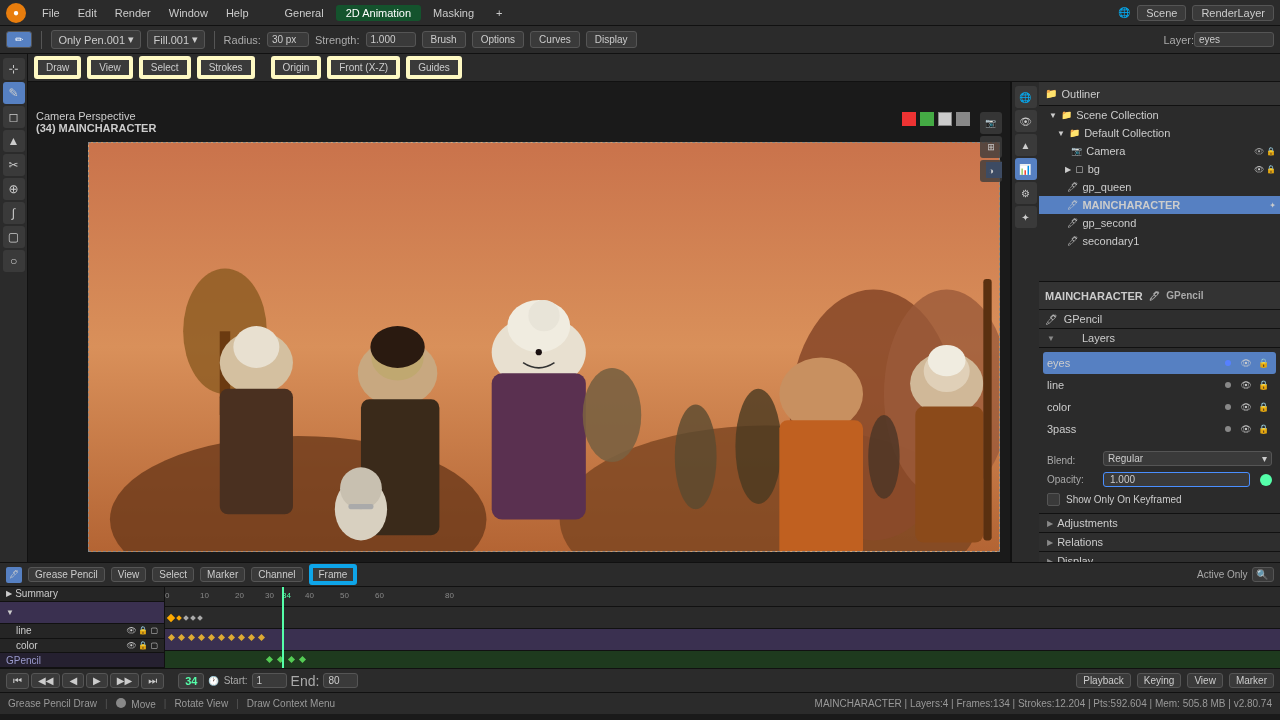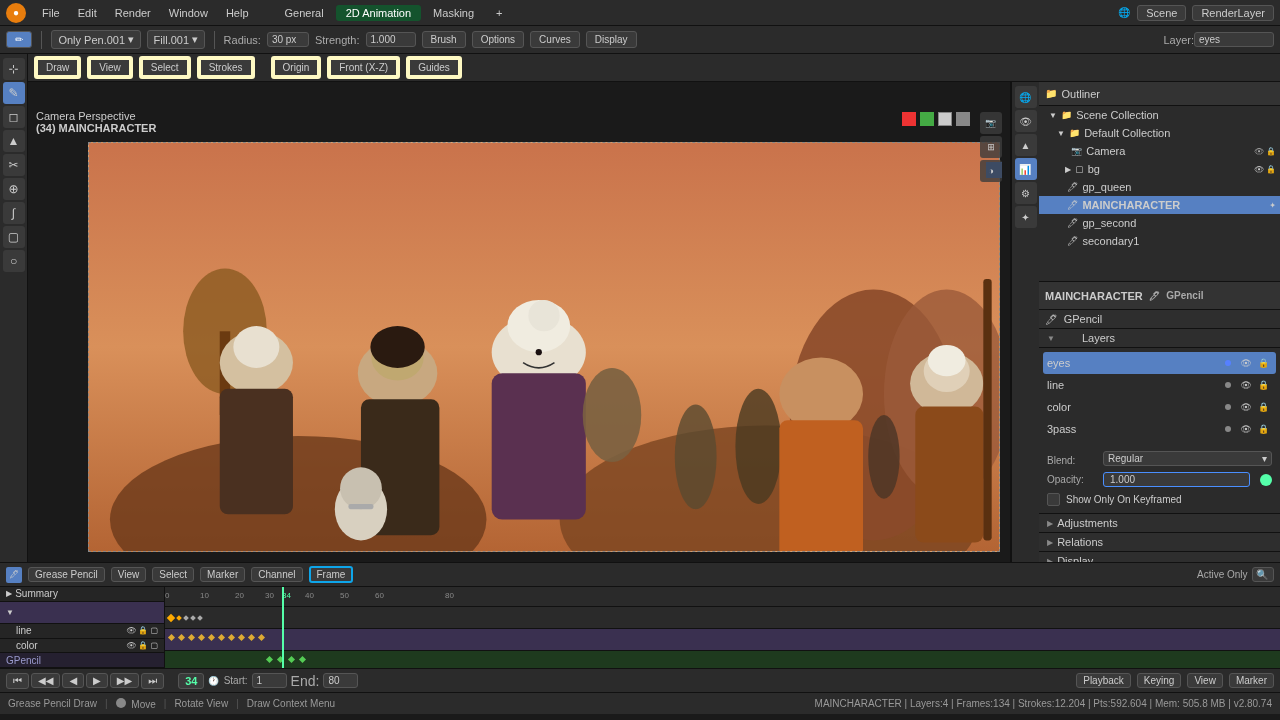--- a/index.html
+++ b/index.html
@@ -465,21 +465,21 @@
 
 <div id="bottom-area">
 
   <div id="timeline-header">
     <div style="width:16px;height:16px;background:#5680c2;border-radius:2px;display:flex;align-items:center;justify-content:center;font-size:8px;">🖊</div>
     <div style="padding:1px 6px; background:#3a3a3a; border:1px solid #555; border-radius:3px; font-size:10px; cursor:pointer;">Grease Pencil</div>
     <div style="padding:1px 6px; background:#3a3a3a; border:1px solid #555; border-radius:3px; font-size:10px; cursor:pointer;">View</div>
     <div style="padding:1px 6px; background:#3a3a3a; border:1px solid #555; border-radius:3px; font-size:10px; cursor:pointer;">Select</div>
     <div style="padding:1px 6px; background:#3a3a3a; border:1px solid #555; border-radius:3px; font-size:10px; cursor:pointer;">Marker</div>
     <div style="padding:1px 6px; background:#3a3a3a; border:1px solid #555; border-radius:3px; font-size:10px; cursor:pointer;">Channel</div>
-    <div style="padding:1px 6px; background:#3a3a3a; border:2px solid #0ea5e9; border-radius:3px; font-size:10px; cursor:pointer;">Frame</div>
+    <div style="padding:1px 6px; background:#3a3a3a; border:4px solid #0ea5e9; border-radius:3px; font-size:10px; cursor:pointer;">Frame</div>
     <div style="margin-left:auto; display:flex; align-items:center; gap:4px;">
       <span style="font-size:10px; color:#aaa;">Active Only</span>
       <div style="padding:1px 4px; background:#3a3a3a; border:1px solid #555; border-radius:3px; font-size:10px; cursor:pointer;">🔍</div>
     </div>
   </div>
 
   <div id="timeline-content">
     <div style="display:flex; flex-direction:column; width:100%;">
 
       <div style="display:flex; flex:1; overflow:hidden;">

